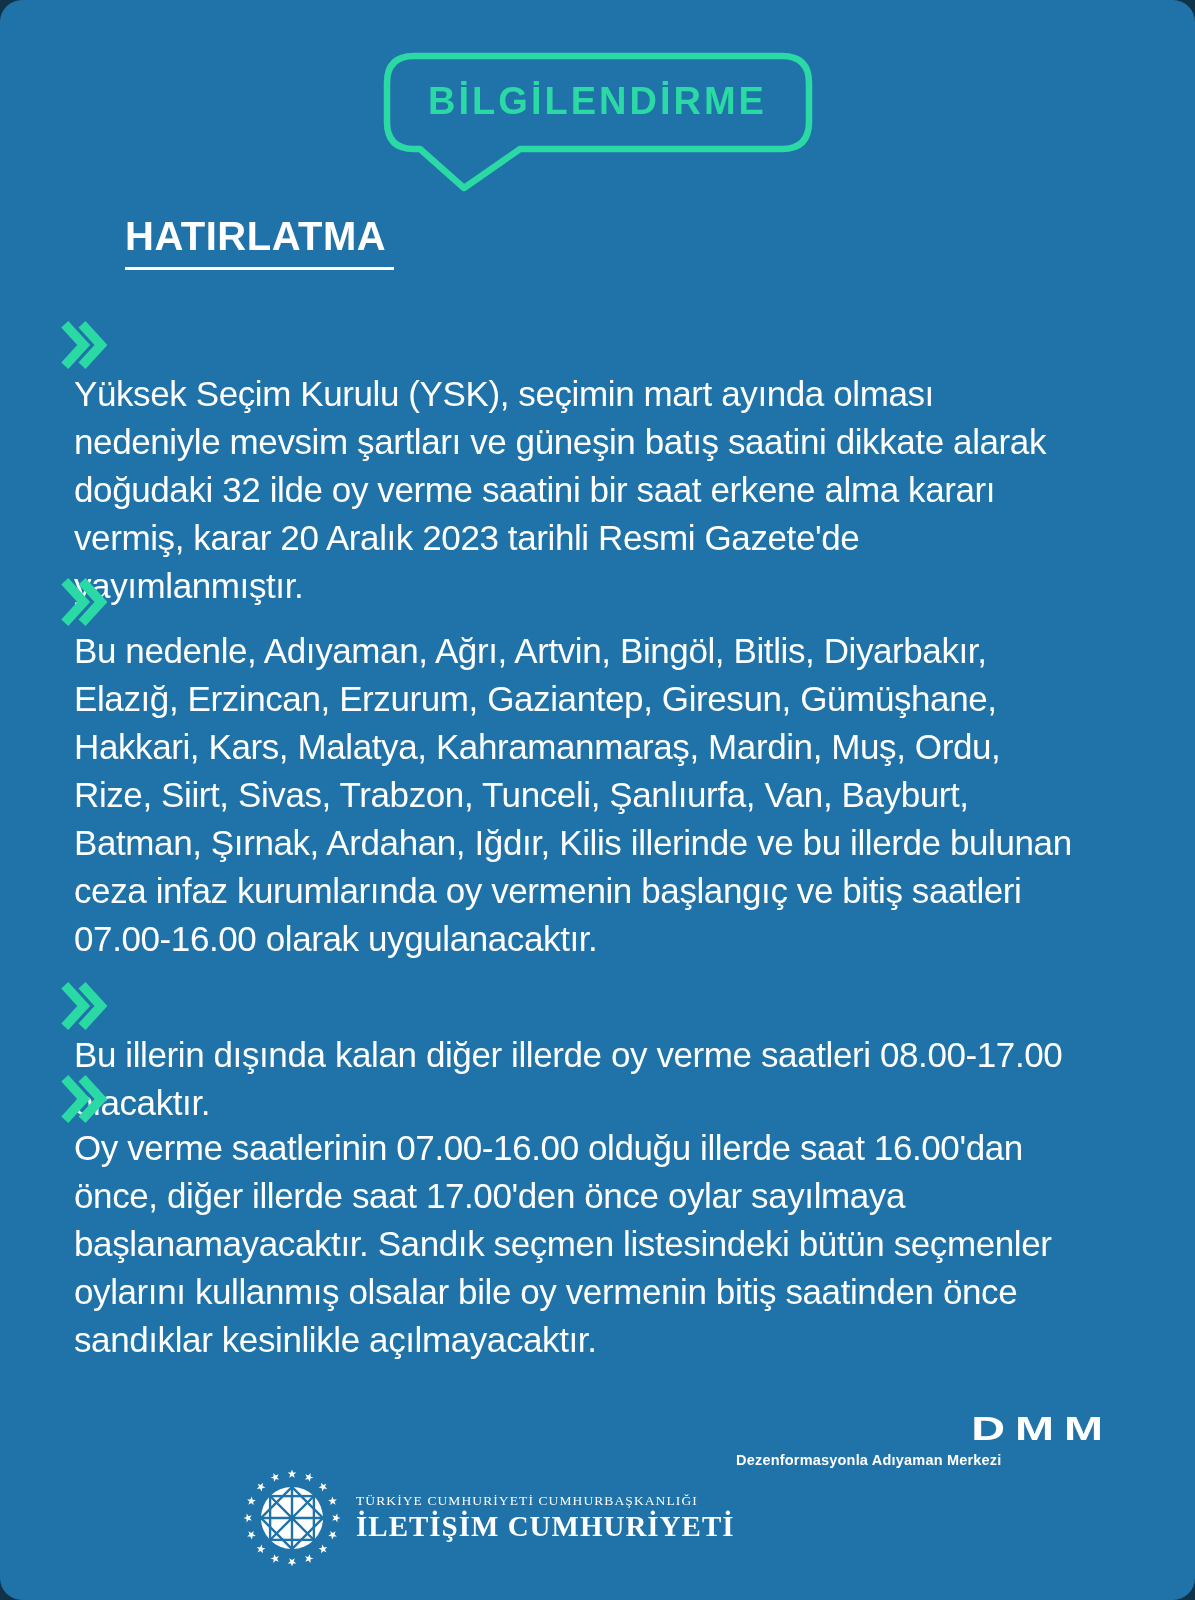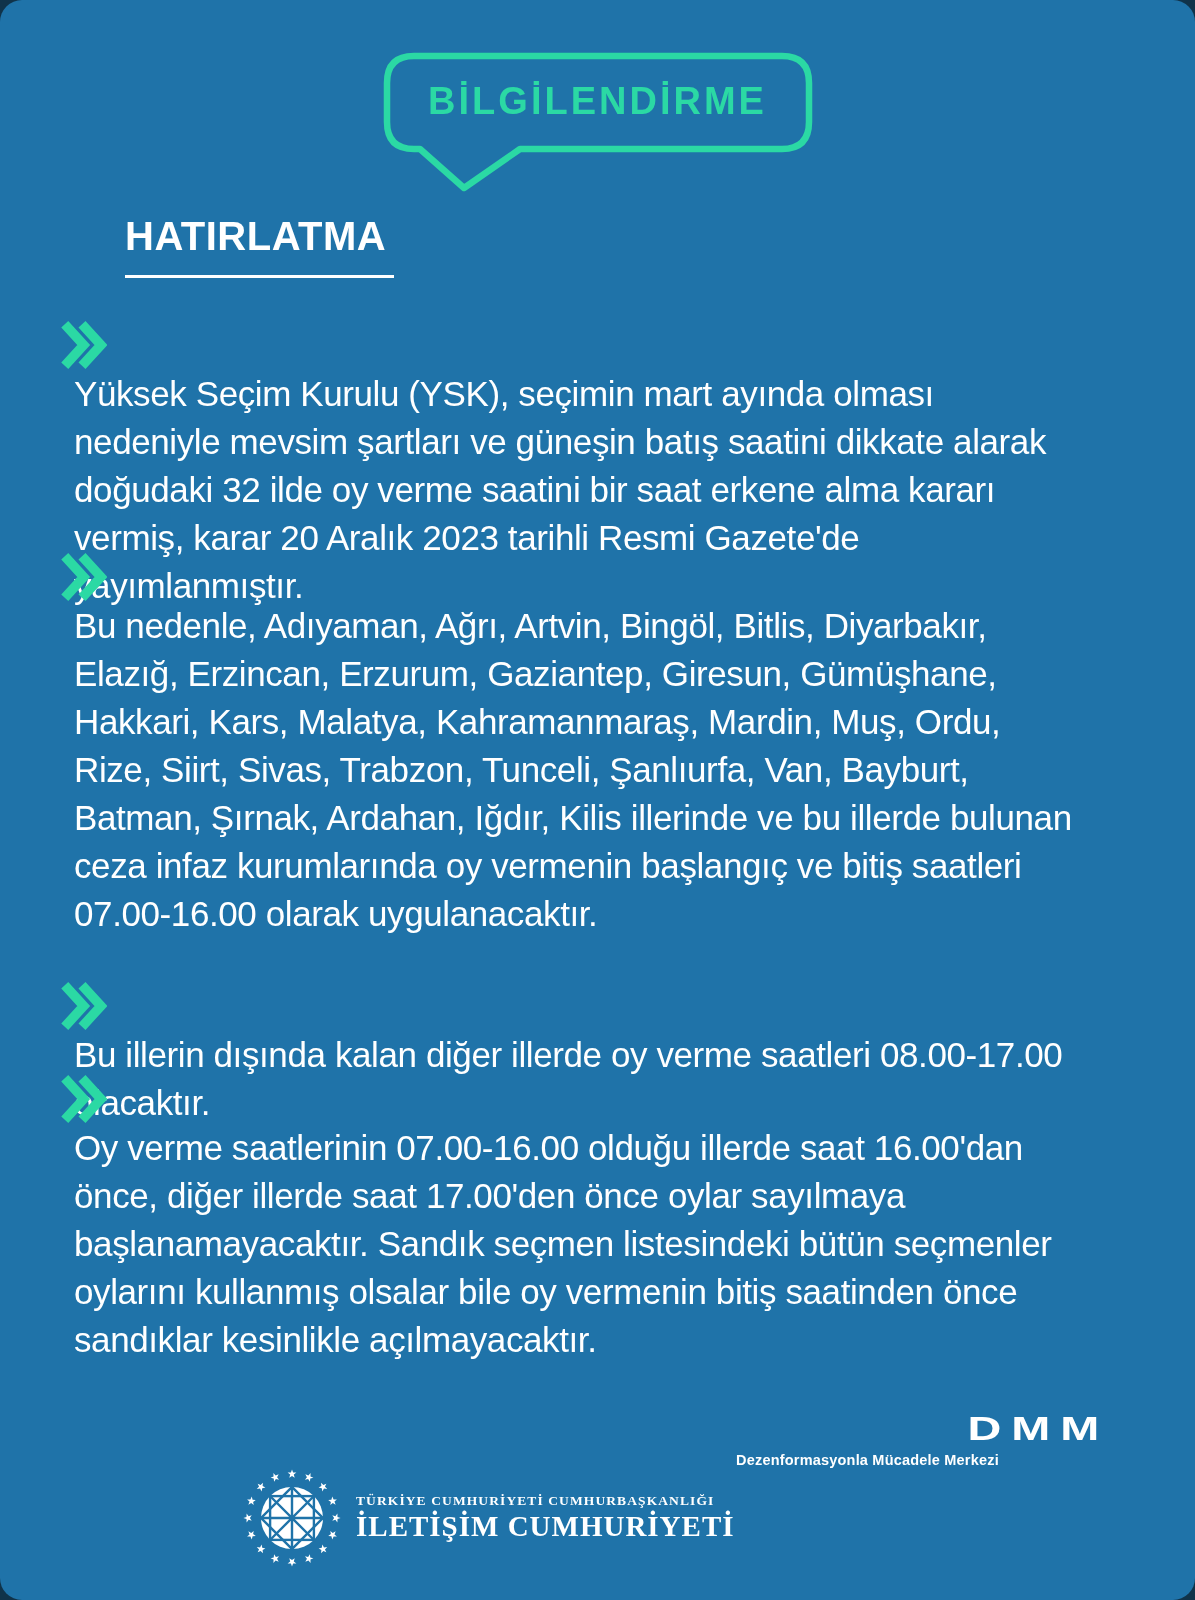--- a/index.html
+++ b/index.html
@@ -35,50 +35,50 @@
     white-space:nowrap;
   }
 
   
   .heading{
     position:absolute;left:125px;top:214px;
     color:var(--white);
     font-size:40px;font-weight:bold;letter-spacing:0.5px;
     display:inline-block;
     border-bottom:3px solid var(--white);
-    padding:0 8px 16px 0;
+    padding:0 8px 8px 0;
   }
 
   
   .item{
     position:absolute;left:57px;width:1020px;
     display:flex;align-items:flex-start;flex-direction:column;
   }
   .item-1{top:316px;}
-  .item-2{top:548px;}
+  .item-2{top:573px;}
   .item-3{top:977px;}
   .item-4{top:1070px;}
   .chevrons{flex:0 0 50px;margin-top:4px;}
   .item-text{
     margin-left:17px;
     color:var(--white);
     font-size:35px;line-height:48px;
     letter-spacing:-0.4px;
   }
 
   
   .gov-logo{
     position:absolute;left:240px;top:1466px;
     display:flex;align-items:center;
   }
   .seal{flex:0 0 104px;height:104px;}
   .gov-text{margin-left:12px;color:var(--white);}
   .gov-line1{
     font-family:"Liberation Serif","DejaVu Serif",serif;
-    font-size:13.5px;font-weight:bold;letter-spacing:1.1px;
+    font-size:13.5px;font-weight:normal;letter-spacing:1.1px;
     margin-bottom:1px;white-space:nowrap;
   }
   .gov-line2{
     font-family:"Liberation Serif","DejaVu Serif",serif;
     font-size:29px;font-weight:bold;letter-spacing:1px;
     white-space:nowrap;
   }
   .dmm-logo{
     position:absolute;left:736px;top:1412px;
     color:var(--white);
@@ -172,16 +172,16 @@
       </g>
     </svg>
     <div class="gov-text">
       <div class="gov-line1">TÜRKİYE CUMHURİYETİ CUMHURBAŞKANLIĞI</div>
       <div class="gov-line2">İLETİŞİM CUMHURİYETİ</div>
     </div>
   </div>
 
   <div class="dmm-logo">
     <div class="dmm-title">DMM</div>
-    <div class="dmm-subtitle">Dezenformasyonla Mücadele Merkezi</div>
+    <div class="dmm-subtitle">Dezenformasyonla Adıyaman Merkezi</div>
   </div>
 
 </div>
 
 </body></html>

